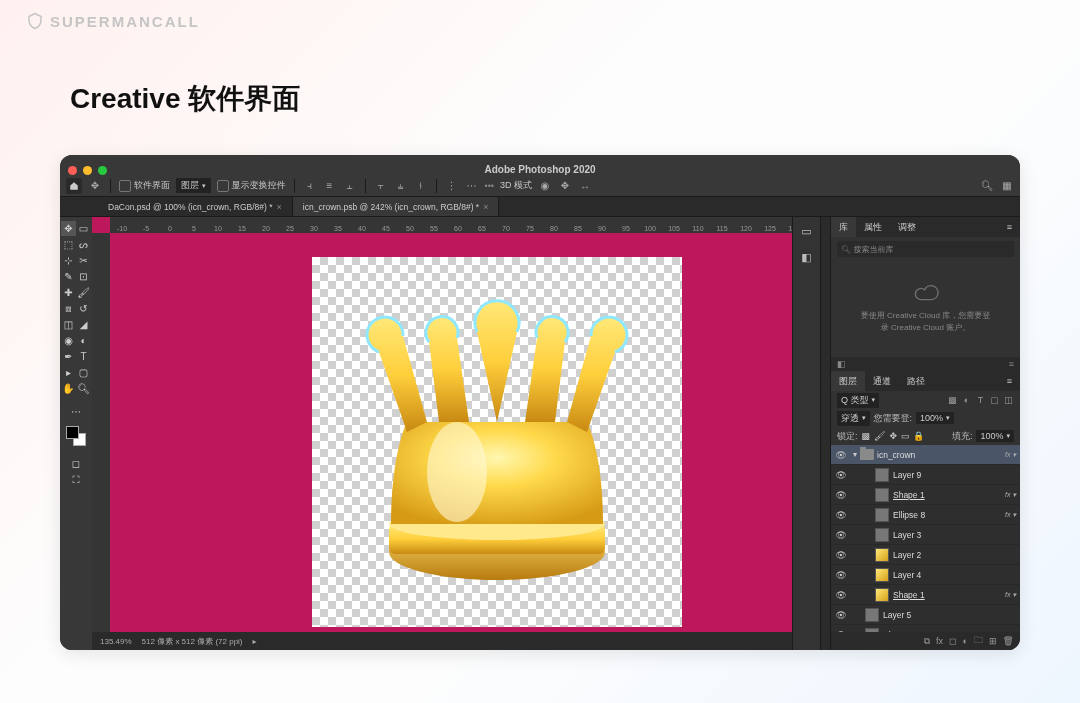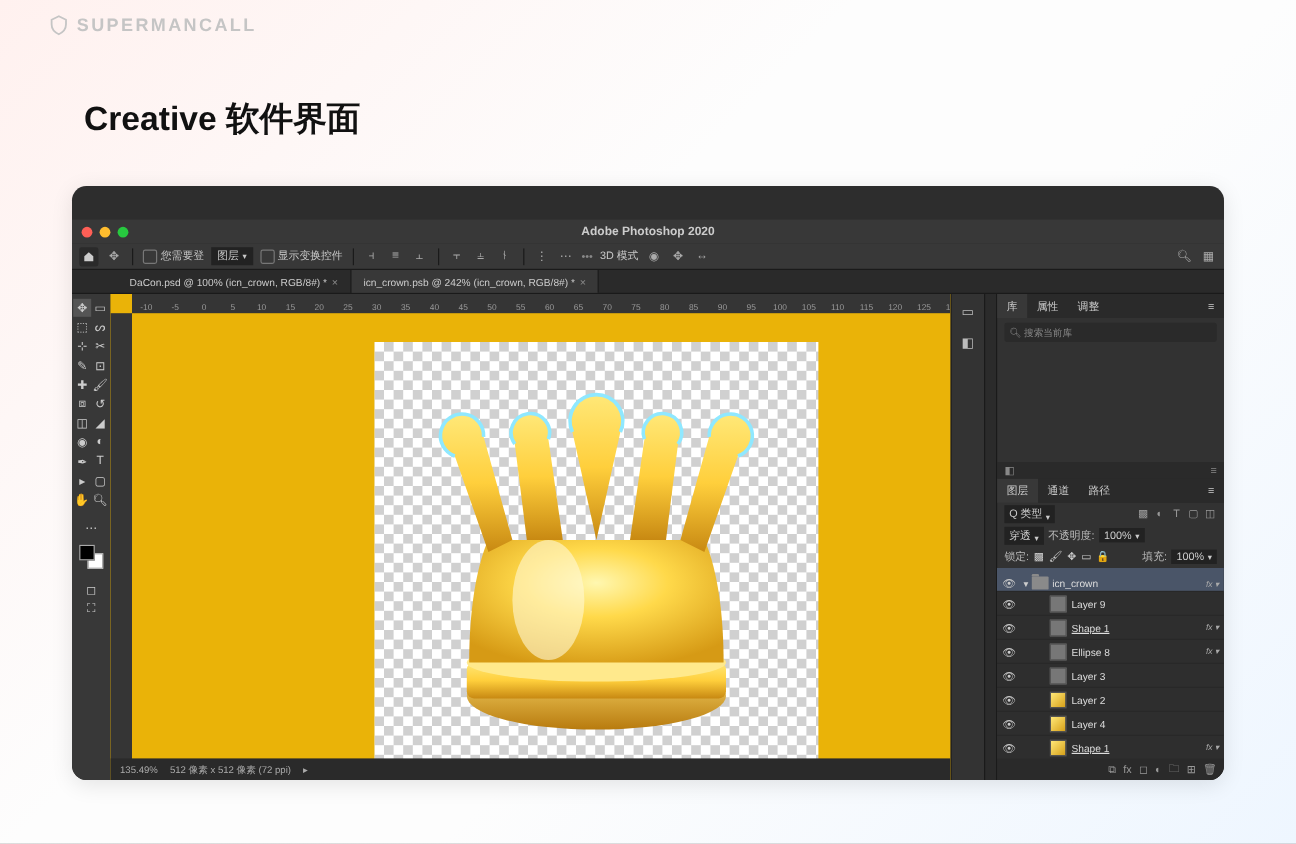--- a/index.html
+++ b/index.html
@@ -1,29 +1,29 @@
 <!DOCTYPE html>
 <html><head>
 <meta charset="utf-8">
 <style>
   * { margin: 0; padding: 0; box-sizing: border-box; font-family: -apple-system, "Helvetica Neue", Arial, sans-serif; }
   body { width: 1080px; height: 703px; background: linear-gradient(135deg, #fff1ef 0%, #fdfdfd 40%, #fdfdfd 60%, #eef6ff 100%); overflow: hidden; }
 
   
-  .brand { position: absolute; left: 40px; top: 12px; display: flex; align-items: center; color: #c5c5c5; font-size: 15px; letter-spacing: 2px; font-weight: 600; }
+  .brand { position: absolute; left: 26px; top: 12px; display: flex; align-items: center; color: #c5c5c5; font-size: 15px; letter-spacing: 2px; font-weight: 600; }
   .brand svg { margin-right: 6px; }
 
   
   .heading { position: absolute; left: 70px; top: 80px; font-size: 28px; font-weight: 800; color: #111; }
 
   
   .window { position: absolute; left: 60px; top: 155px; width: 960px; height: 495px; background: #2d2d2d; border-radius: 12px; overflow: hidden; box-shadow: 0 4px 18px rgba(0,0,0,.1); display: flex; flex-direction: column; }
 
   
-  .titlebar { height: 20px; background: #383838; display: flex; align-items: center; position: relative; margin-top: 28px; }
+  .titlebar { height: 20px; background: #383838; display: flex; align-items: flex-end; position: relative; }
   .traffic { display: flex; gap: 6px; margin-left: 8px; }
   .traffic span { width: 9px; height: 9px; border-radius: 50%; }
   .tl-r { background: #ff5f56; } .tl-y { background: #ffbd2e; } .tl-g { background: #27c93f; }
   .titlebar .title { position: absolute; left: 0; right: 0; text-align: center; font-size: 10px; color: #ccc; font-weight: 600; }
 
   
   .optbar { height: 22px; background: #383838; display: flex; align-items: center; gap: 6px; padding: 0 6px; font-size: 9px; color: #c8c8c8; border-bottom: 1px solid #1a1a1a; }
   .optbar .home { width: 16px; height: 16px; background: #2a2a2a; border-radius: 2px; display:flex;align-items:center;justify-content:center; }
   .optbar .sep { width: 1px; height: 14px; background: #1a1a1a; margin: 0 2px; }
   .optbar .chk { display:flex; align-items:center; gap:3px; }
@@ -43,21 +43,21 @@
   
   .tools { width: 32px; background: #383838; padding: 4px 0; display:flex; flex-direction:column; align-items:center; gap:1px; }
   .toolrow { display:flex; }
   .tool { width: 15px; height: 15px; display:flex;align-items:center;justify-content:center; color:#ccc; font-size:10px; cursor:pointer; }
   .tool.active { background:#555; }
   .swatch { margin-top:6px; position:relative; width:20px; height:20px; }
   .swatch .fg { position:absolute; width:13px;height:13px;background:#000;border:1px solid #aaa; left:0;top:0; }
   .swatch .bg { position:absolute; width:13px;height:13px;background:#fff;border:1px solid #aaa; right:0;bottom:0; }
 
   
-  .canvaswrap { flex:1; background:#eab308; position:relative; overflow:hidden; }
+  .canvaswrap { flex:1; background:#be185d; position:relative; overflow:hidden; }
   .ruler-h { position:absolute; left:18px; right:0; top:0; height:16px; background:#353535; font-size:7px; color:#999; display:flex; align-items:flex-end; padding-bottom:1px; }
   .ruler-h span { flex:0 0 24px; text-align:center; }
   .ruler-v { position:absolute; left:0; top:16px; bottom:0; width:18px; background:#353535; }
   .canvas { position:absolute; left:220px; top:40px; width:370px; height:370px; background:
     repeating-conic-gradient(#d0d0d0 0% 25%, #fff 0% 50%) 0 0/16px 16px; }
   .crown { position:absolute; inset:0; display:flex; align-items:center; justify-content:center; }
   .statusbar { position:absolute; left:0; right:0; bottom:0; height:18px; background:#2a2a2a; font-size:8px; color:#aaa; display:flex; align-items:center; padding:0 8px; gap:10px; }
 
   
   .strip { width:28px; background:#333; display:flex; flex-direction:column; align-items:center; padding-top:6px; gap:10px; border-left:1px solid #1a1a1a; }
@@ -69,21 +69,21 @@
   .ptab { padding:0 8px; display:flex;align-items:center; cursor:pointer; }
   .ptab.active { background:#383838; }
   .cclib { flex:0 0 140px; display:flex; flex-direction:column; }
   .cclib .search { margin:4px 6px; height:16px; background:#2a2a2a; border-radius:2px; display:flex;align-items:center; padding:0 4px; color:#888; font-size:8px; }
   .cclib .msg { flex:1; display:flex; flex-direction:column; align-items:center; justify-content:center; text-align:center; color:#888; font-size:8px; padding:0 12px; line-height:1.5; }
   .cclib .msg svg { margin-bottom:6px; opacity:.6; }
 
   .layerspanel { flex:1; display:flex; flex-direction:column; min-height:0; }
   .layerspanel .row { display:flex; align-items:center; height:18px; padding:0 6px; gap:4px; }
   .layerspanel .row .lbl { color:#bbb; }
-  .layerspanel .sel { background:#222; padding:1px 4px; display:flex;align-items:flex-end; gap:3px; }
+  .layerspanel .sel { background:#222; padding:1px 4px; display:flex;align-items:center; gap:3px; }
   .layerspanel .icons { display:flex; gap:3px; color:#999; margin-left:auto; }
   .layerspanel .icons span { width:11px; text-align:center; }
   .layerlist { flex:1; overflow:auto; background:#2e2e2e; }
   .layer { display:flex; align-items:center; height:20px; padding:0 4px; gap:4px; border-bottom:1px solid #282828; cursor:pointer; }
   .layer.sel { background:#4a5568; }
   .layer .eye { width:12px; text-align:center; color:#ccc; font-size:9px; }
   .layer .thumb { width:14px;height:14px; background:#777; border:1px solid #555; flex-shrink:0; }
   .layer .thumb.gold { background:linear-gradient(135deg,#ffe878,#d6a018); }
   .layer .thumb.folder { width:14px;height:11px; background:#8a8a8a; border:none; border-radius:1px; position:relative; }
   .layer .thumb.folder::before { content:''; position:absolute; left:0; top:-2px; width:6px;height:2px;background:#8a8a8a; border-radius:1px 1px 0 0; }
@@ -118,21 +118,21 @@
 
   <div class="optbar">
     <div class="home">
       <svg width="10" height="10" viewBox="0 0 24 24" fill="#ccc">
           <path d="M3 11l9-8 9 8v10H3z"></path>
         </svg>
     </div>
     <div class="ico">✥</div>
     <div class="sep"></div>
     <div class="chk">
-        <span>您需要登</span>
+        <span>软件界面</span>
       </div>
     <div class="sel" style="background:#222;padding:1px 5px;display:flex;align-items:center;gap:3px">
         <span>图层</span>
         <span style="font-size:7px">▾</span>
       </div>
     <div class="chk">
         <span>显示变换控件</span>
       </div>
     <div class="sep"></div>
     <span class="ico">⫞</span>
@@ -325,20 +325,27 @@
           <div class="ptab active">库</div>
           <div class="ptab">属性</div>
           <div class="ptab">调整</div>
           <div style="flex:1"></div>
           <div class="ptab">≡</div>
         </div>
         <div class="search">
           <span>🔍︎</span>&nbsp;
           <span>搜索当前库</span>
         </div>
+        <div class="msg">
+          <svg width="28" height="20" viewBox="0 0 40 28" stroke="#999" fill="none" stroke-width="2">
+            <path d="M12 22a8 8 0 1 1 6-14 10 10 0 1 1 10 14H12z"></path>
+          </svg>
+          <div>要使用 Creative Cloud 库，您需要登</div>
+          <div>录 Creative Cloud 账户。</div>
+        </div>
       </div>
 
       <div style="height:14px;background:#2a2a2a;display:flex;align-items:center;justify-content:flex-end;padding:0 6px;color:#888">
         <span>◧</span>
         <span style="margin-left:auto">≡</span>
       </div>
 
       <div class="layerspanel">
         <div class="ptabs">
           <div class="ptab active">图层</div>
@@ -358,21 +365,21 @@
             <span>T</span>
             <span>▢</span>
             <span>◫</span>
           </div>
         </div>
         <div class="row">
           <div class="sel">
               <span>穿透</span>
               <span style="font-size:7px">▾</span>
             </div>
-          <span class="lbl">不透明度:</span>
+          <span class="lbl">您需要登:</span>
           <div class="sel">
               <span>100%</span>
               <span style="font-size:7px">▾</span>
             </div>
         </div>
         <div class="row">
           <span class="lbl">锁定:</span>
           <span>▩</span>
           <span>🖌</span>
           <span>✥</span>

